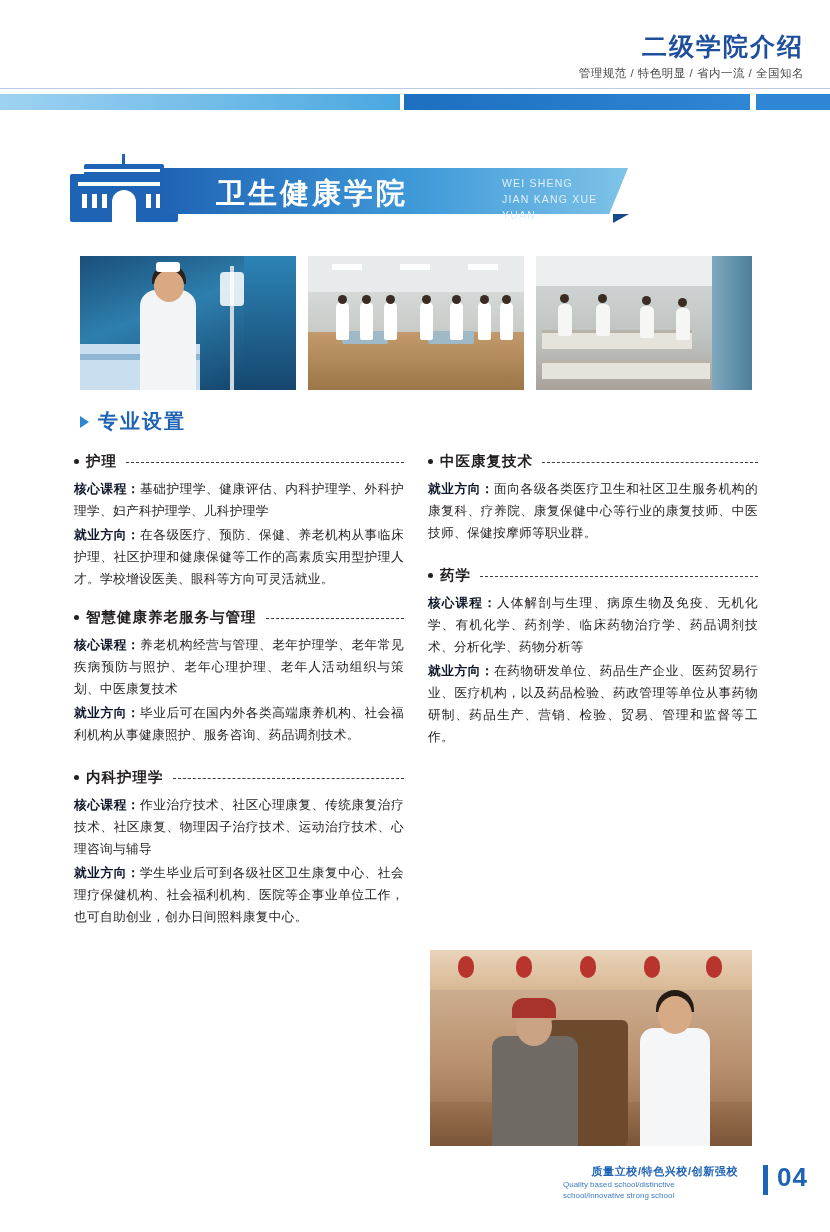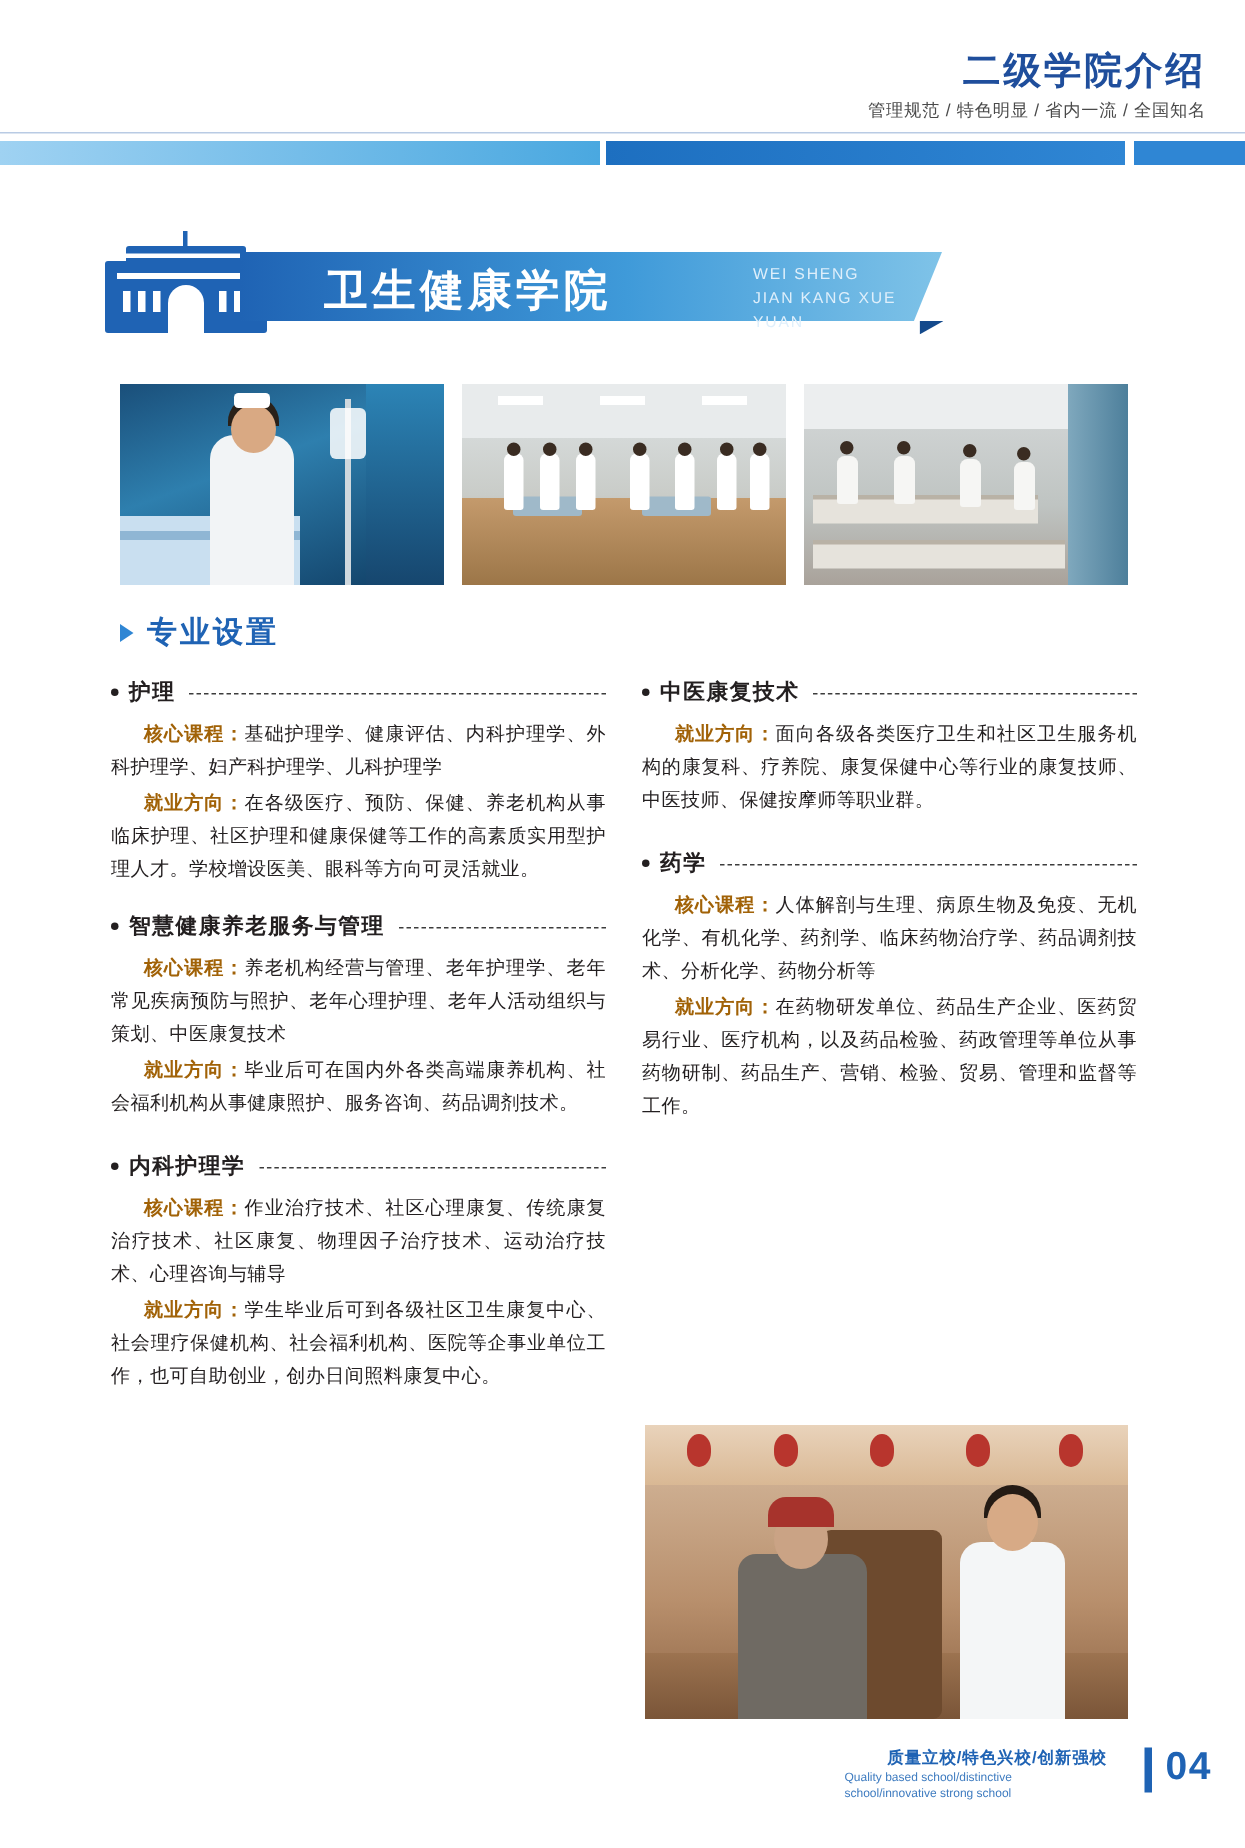--- a/index.html
+++ b/index.html
@@ -284,23 +284,22 @@
   .para {
     font-size: 12.7px;
     line-height: 22px;
     color: #231f20;
     text-align: justify;
     text-indent: 0;
     margin: 0 0 2px 0;
     letter-spacing: 0.3px;
   }
   .para .lead {
-    color: #a16207;
-    font-weight: bold;
-    margin-left: 22px;
+    color: #0f172a;
+    font-weight: bold;
   }
 
   
   .footer {
     position: absolute;
     left: 0;
     top: 1160px;
     width: 830px;
     height: 60px;
   }

